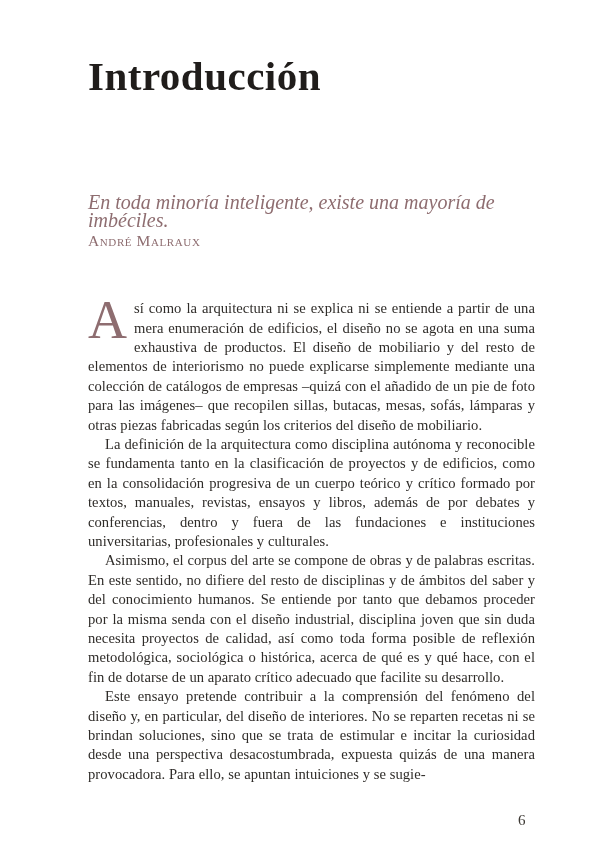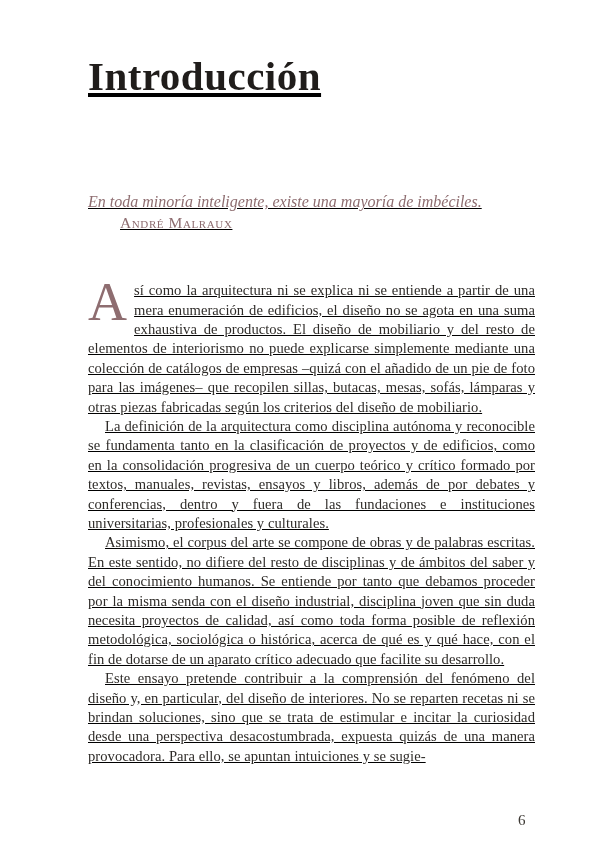--- a/index.html
+++ b/index.html
@@ -11,46 +11,44 @@
     margin: 0 auto;
     background: var(--background, #ffffff);
     overflow: hidden;
     font-family: "Liberation Serif", serif;
   }
   .content {
     position: absolute;
     left: 88px;
     top: 0;
     width: 447px;
-    text-decoration: underline;
   }
   .chapter-title {
     margin-top: 54px;
     font-size: 41px;
     font-weight: 700;
     letter-spacing: 0.5px;
     color: var(--title, #201d1b);
     line-height: 1.1;
   }
   .epigraph {
     margin-top: 94px;
   }
   .epigraph-quote {
     font-style: italic;
-    font-size: 16px;
+    font-size: 20px;
     line-height: 18px;
     color: var(--accent, #8e6d70);
   }
   .epigraph-attribution {
     margin-top: 3px;
     font-variant: small-caps;
     font-size: 15.5px;
     letter-spacing: 0.6px;
     color: var(--accent, #8e6d70);
-    margin-left: 32px;
   }
   .body-text {
     margin-top: 49px;
     font-size: 14.6px;
     line-height: 19.4px;
     letter-spacing: 0.05px;
     text-align: justify;
     color: var(--text, #2f2c29);
   }
   .para { text-indent: 0; }

